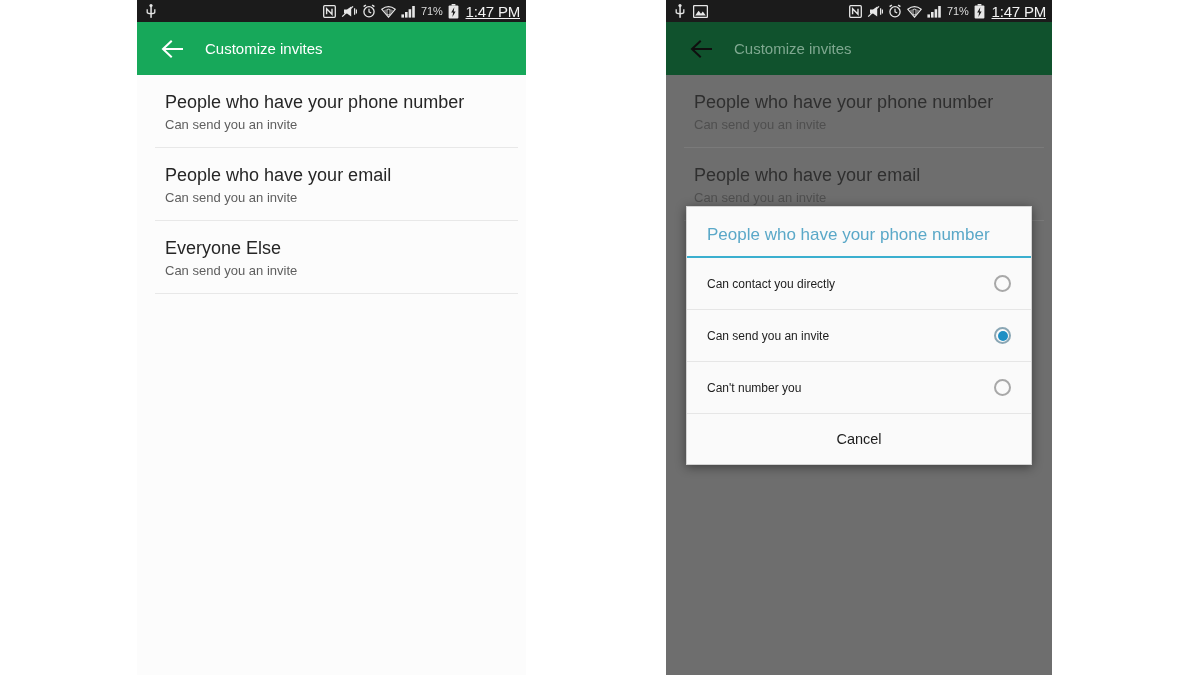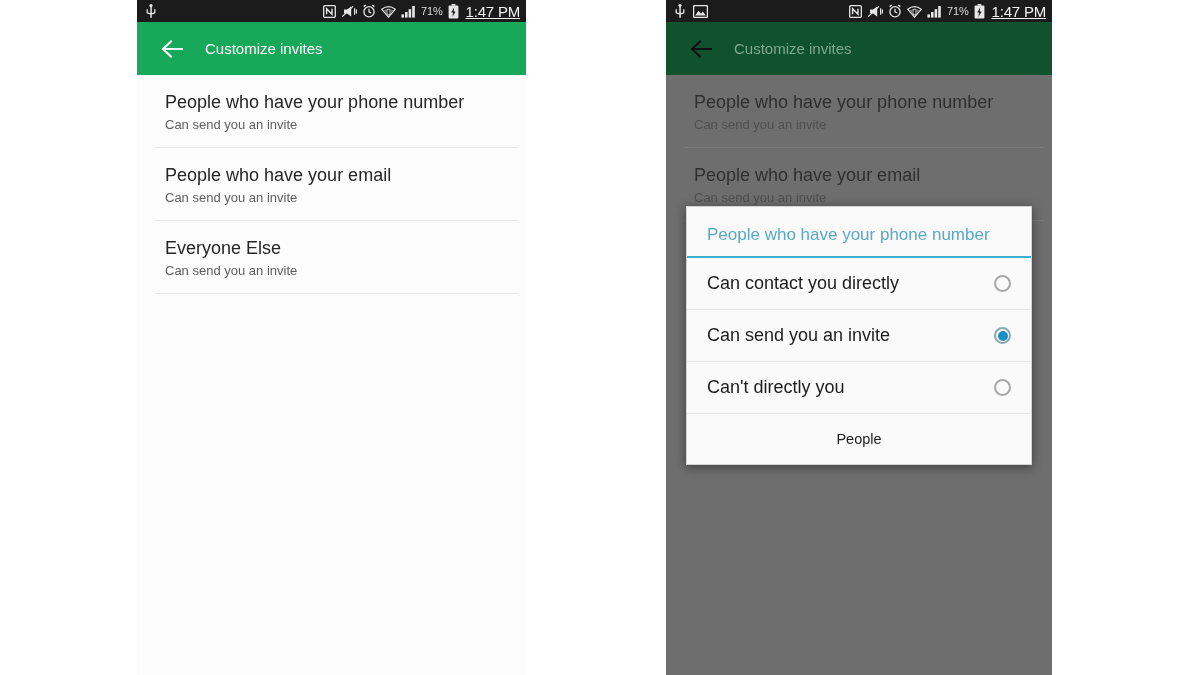--- a/index.html
+++ b/index.html
@@ -79,21 +79,21 @@
     color: #5aa8c8; font-size: 17px; line-height: 23px;
     font-family: "Liberation Sans", sans-serif;
   }
   .dlg-accent { height: 2px; background: #3aafcf; }
   .dlg-opt {
     height: 52px; display: flex; align-items: center;
     padding: 0 20px 0 20px; background: #fafafa;
     border-bottom: 1px solid #e6e6e6;
   }
   .dlg-opt-label {
-    font-size: 18px; color: #1d1d1d; flex: 1;
+    font-size: 12px; color: #1d1d1d; flex: 1;
     font-family: "Liberation Sans", sans-serif;
   }
   .radio {
     width: 17px; height: 17px; border-radius: 50%;
     border: 2px solid #a8a8a8; position: relative; flex: 0 0 auto;
   }
   .radio.on { border-color: #8aa6b4; }
   .radio.on::after {
     content: ""; position: absolute; left: 50%; top: 50%;
     width: 10px; height: 10px; border-radius: 50%;
@@ -281,23 +281,23 @@
 
       <div class="dlg-opt">
         <span class="dlg-opt-label">Can contact you directly</span>
         <span class="radio"></span>
       </div>
       <div class="dlg-opt">
         <span class="dlg-opt-label">Can send you an invite</span>
         <span class="radio on"></span>
       </div>
       <div class="dlg-opt">
-        <span class="dlg-opt-label">Can't directly you</span>
+        <span class="dlg-opt-label">Can't number you</span>
         <span class="radio"></span>
       </div>
 
       <div class="dlg-cancel">
-        <span class="dlg-cancel-label">People</span>
+        <span class="dlg-cancel-label">Cancel</span>
       </div>
     </div>
   </div>
 
 </div>
 
 </body></html>

